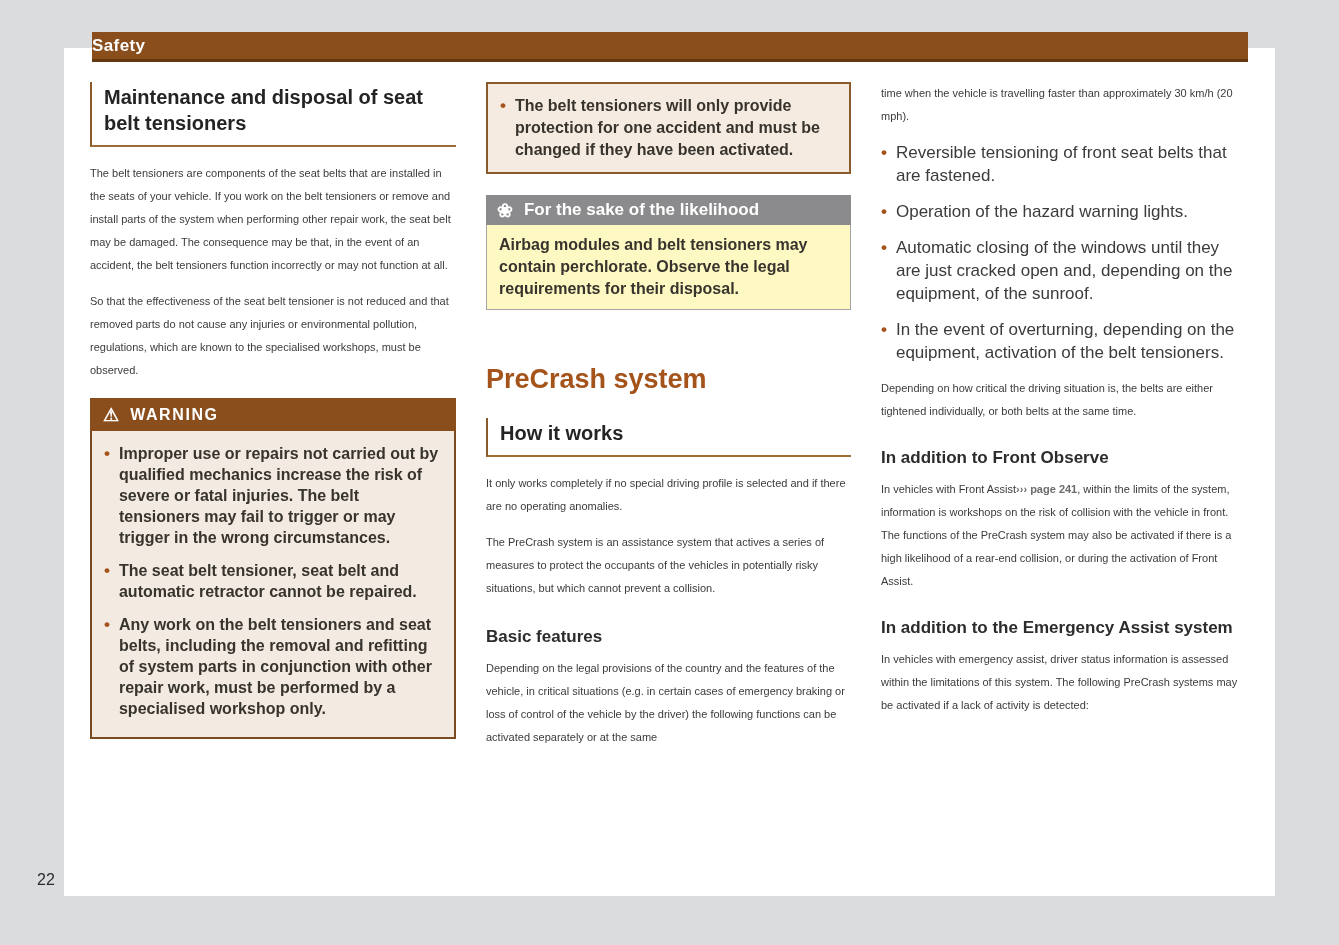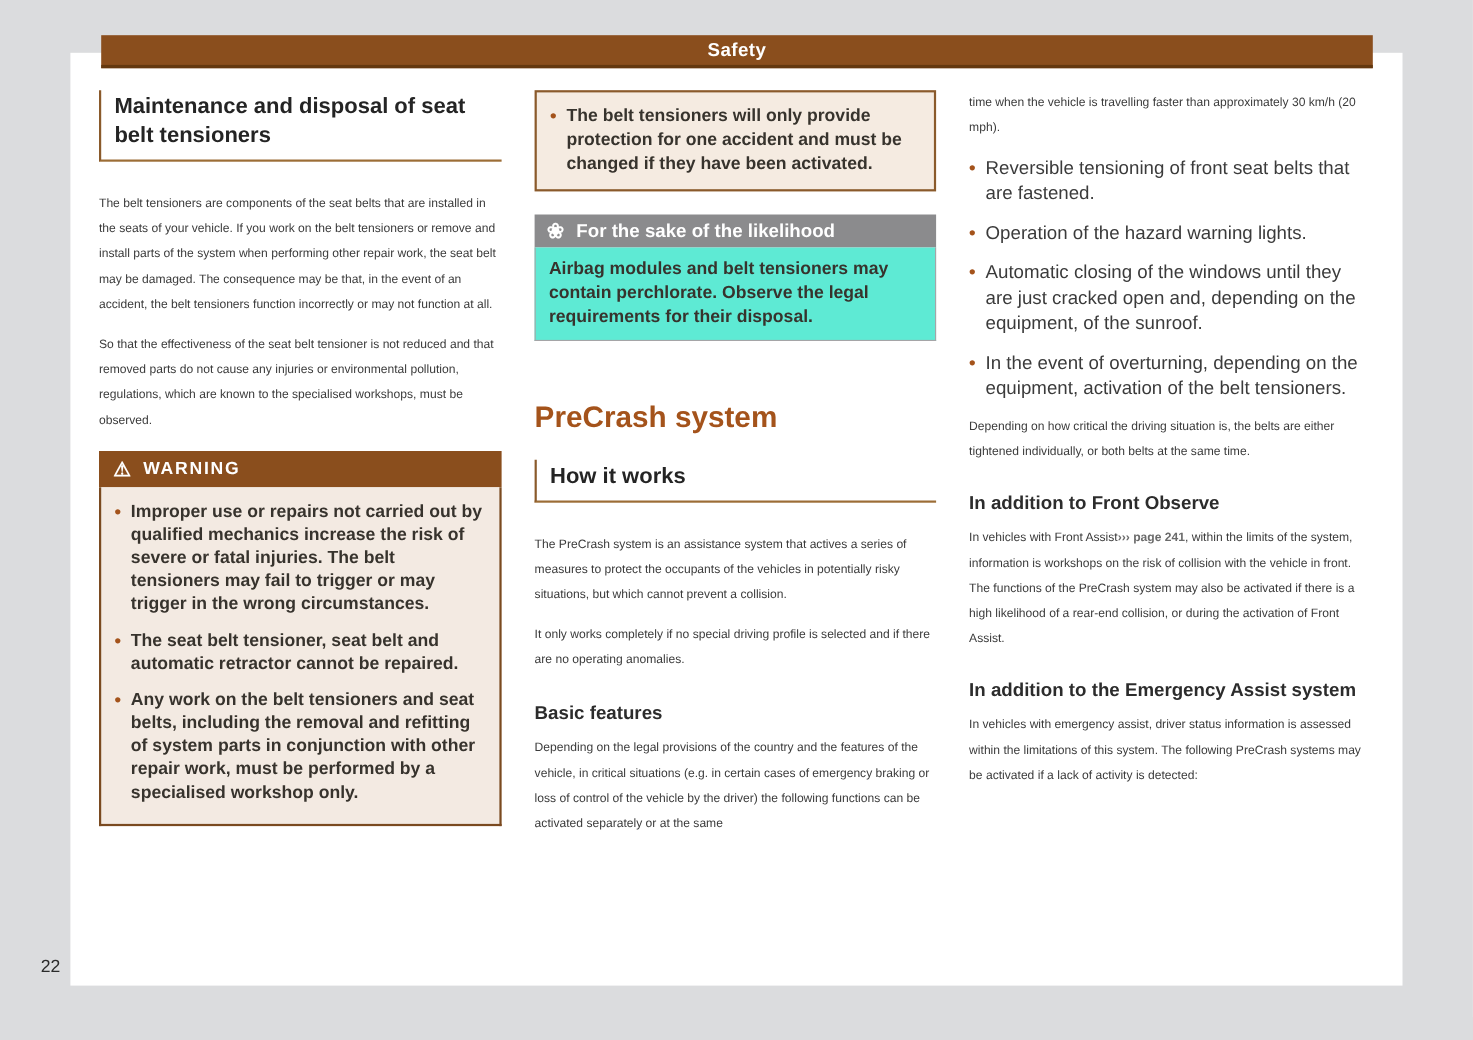--- a/index.html
+++ b/index.html
@@ -15,36 +15,36 @@
     position:absolute; left:64px; top:48px;
     width:1211px; height:848px;
     background:#ffffff;
   }
   .safety-bar {
     position:absolute; left:92px; top:32px;
     width:1156px; height:30px;
     background:#8a4e1d;
     border-bottom:3px solid #64380f;
     color:#ffffff; font-weight:bold; font-size:17px;
-    display:flex; align-items:center; justify-content:center;
+    display:flex; align-items:center; justify-content:flex-start;
     letter-spacing:0.4px;
     z-index:2;
   }
   .columns {
     position:absolute; left:26px; top:34px;
     display:flex; gap:30px;
   }
   .col  { width:365px; }
   .col1 { width:366px; }
   .col-heading {
     font-size:20px; line-height:26px; font-weight:bold; color:#242424;
     border-left:2px solid #8a5a2b;
     border-bottom:2px solid #9c6d36;
     padding:2px 0 9px 12px;
-    margin-bottom:27px;
+    margin-bottom:15px;
   }
   .col p.body { font-size:11px; line-height:23px; margin-bottom:13px; }
   .bullet { display:flex; }
   .dot {
     color:#a4531b; font-weight:bold; font-size:17px;
     margin-right:9px; line-height:inherit; flex:0 0 auto;
   }
   
   .warn-box { margin-top:16px; }
   .warn-head {
@@ -76,21 +76,21 @@
   
   .env-box { margin-top:21px; }
   .env-head {
     background:#8b8b8d; height:30px;
     display:flex; align-items:center; gap:11px;
     padding:0 11px;
     color:#fff; font-weight:bold; font-size:17px;
   }
   .env-icon { font-size:19px; }
   .env-body {
-    background:#5eead4;
+    background:#fef9c3;
     border:1px solid #a5a5a7; border-top:none;
     padding:9px 12px;
     font-weight:bold; color:#37332d;
     font-size:16px; line-height:22px;
   }
   .big-heading {
     margin-top:54px;
     font-size:27px; font-weight:bold; color:#a4531b;
   }
   .sub-heading { margin-top:23px; }
@@ -155,22 +155,22 @@
           <span class="env-icon">❀</span>
           <span>For the sake of the likelihood</span>
         </div>
         <div class="env-body">Airbag modules and belt tensioners may contain perchlorate. Observe the legal requirements for their disposal.</div>
       </div>
 
       <h1 class="big-heading">PreCrash system</h1>
 
       <h2 class="col-heading sub-heading">How it works</h2>
 
+      <p class="body">It only works completely if no special driving profile is selected and if there are no operating anomalies.</p>
       <p class="body">The PreCrash system is an assistance system that actives a series of measures to protect the occupants of the vehicles in potentially risky situations, but which cannot prevent a collision.</p>
-      <p class="body">It only works completely if no special driving profile is selected and if there are no operating anomalies.</p>
 
       <h3 class="bold-sub first">Basic features</h3>
       <p class="body">Depending on the legal provisions of the country and the features of the vehicle, in critical situations (e.g. in certain cases of emergency braking or loss of control of the vehicle by the driver) the following functions can be activated separately or at the same</p>
     </div>
 
     <div class="col">
       <p class="body">time when the vehicle is travelling faster than approximately 30 km/h (20 mph).</p>
 
       <p class="bullet col3-bullet">
         <span class="dot">•</span>

